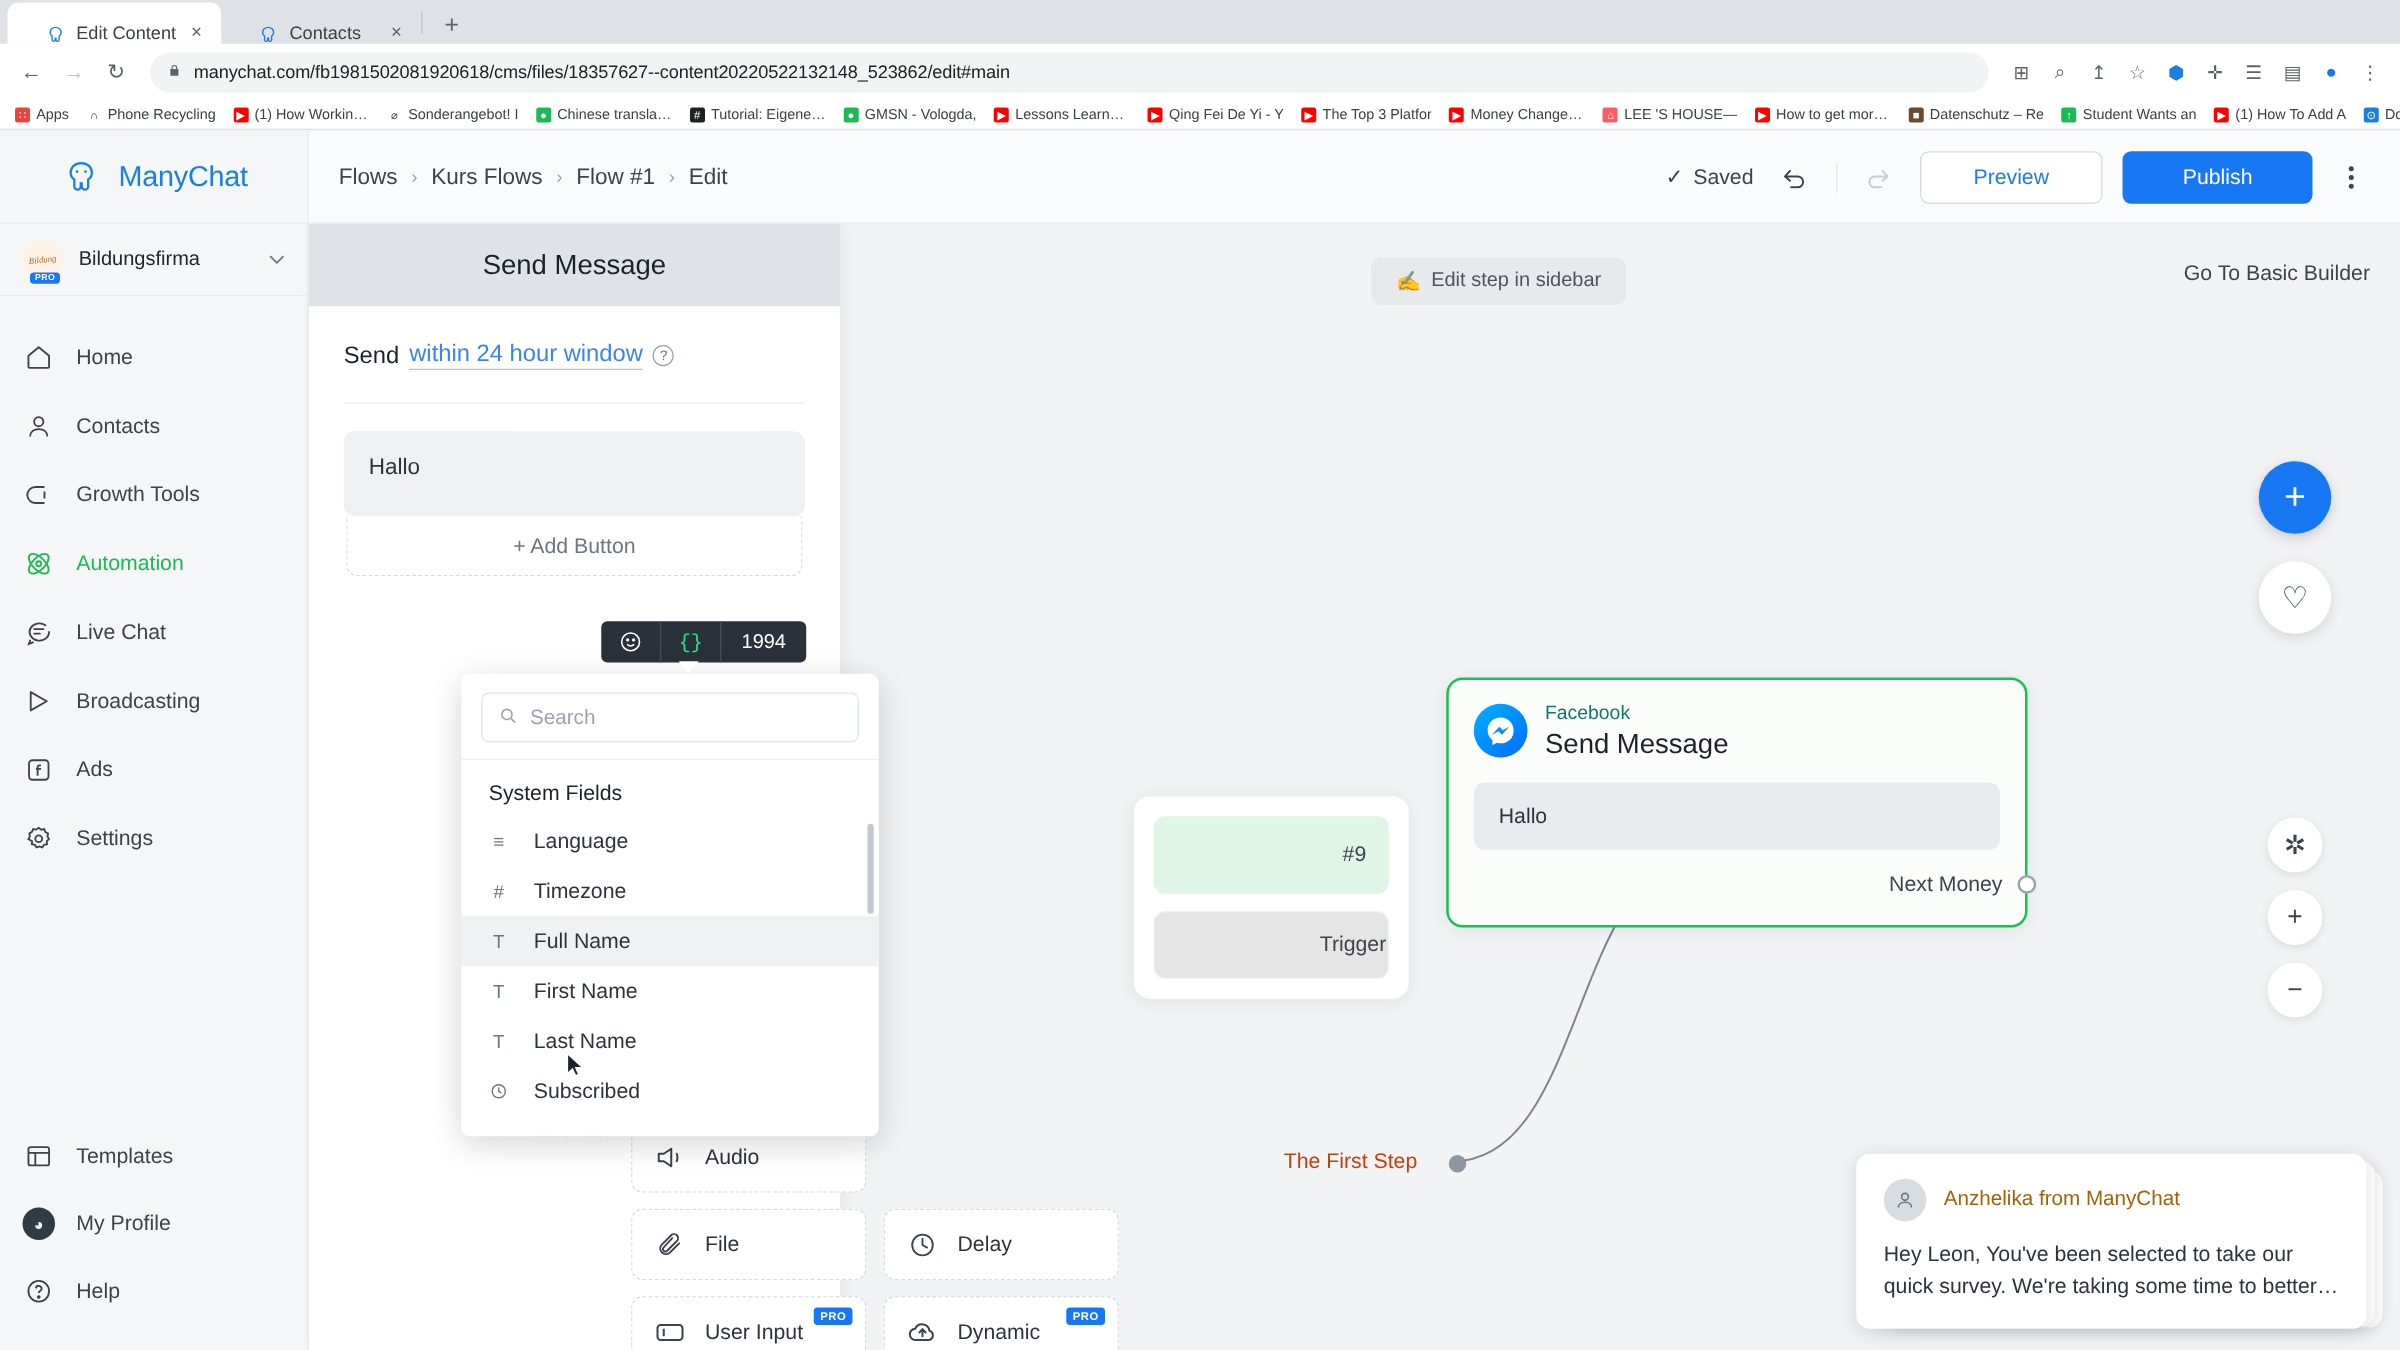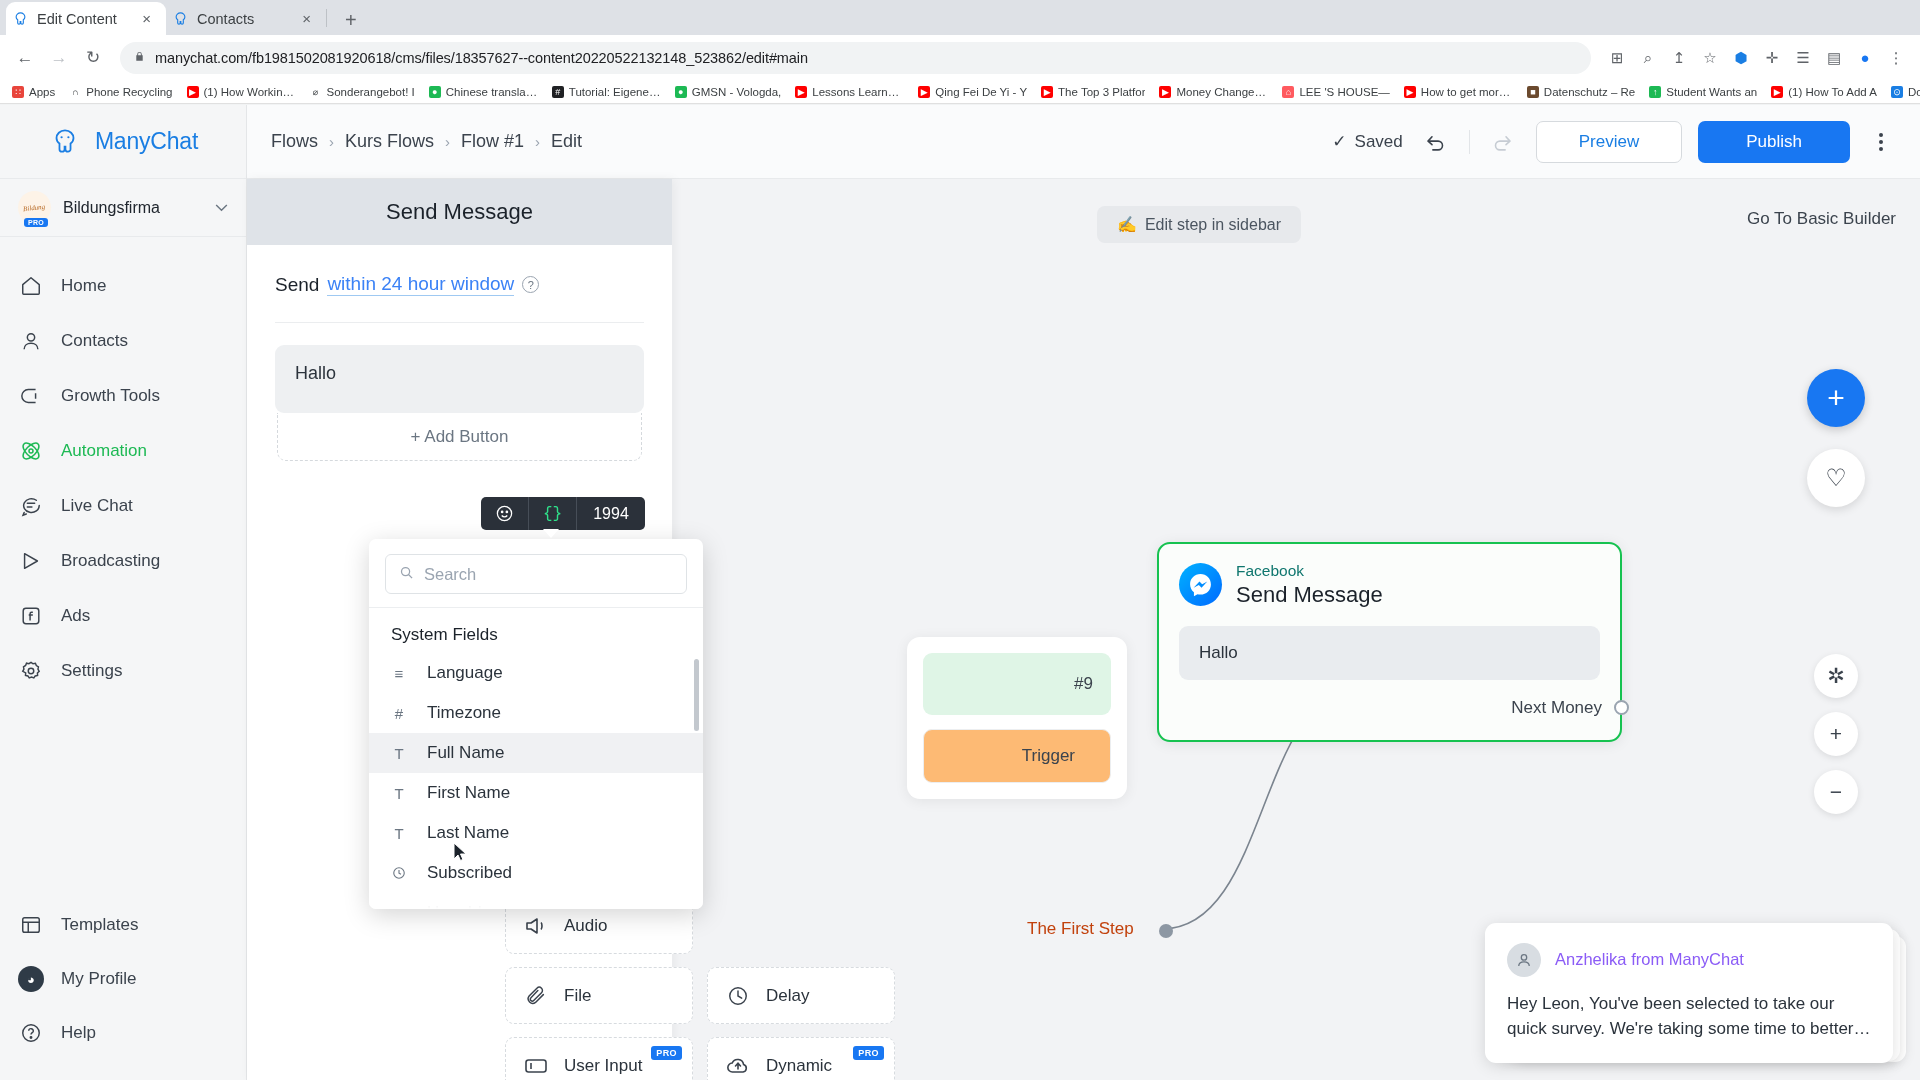--- a/index.html
+++ b/index.html
@@ -8,21 +8,21 @@
     font-family: "Liberation Sans", sans-serif;
     overflow: hidden;
     background: #f1f3f4;
   }
   #root { position: relative; width: 1920px; height: 1080px; }
 
   
   .browser-chrome { position:absolute; top:0; left:0; width:1920px; height:85px; background:#dee1e6; }
   .tabstrip { position:absolute; top:0; left:0; height:35px; width:100%; display:flex; align-items:flex-end; padding-left:6px; }
   .tab {
-    display:flex; align-items:center; gap:9px; height:33px; padding:0 12px 0 6px;
+    display:flex; align-items:flex-end; gap:9px; height:33px; padding:0 12px 0 30px;
     border-radius:9px 9px 0 0; font-size:14px; color:#3c4043; position:relative; min-width:160px;
   }
   .tab.active { background:#fff; }
   .tab.inactive { background:transparent; }
   .tab .favicon { width:16px; height:16px; flex:none; display:flex; align-items:center; justify-content:center; }
   .tab .tlabel { flex:1; white-space:nowrap; overflow:hidden; text-overflow:ellipsis; font-size:14.5px; }
   .tab .tclose { color:#5f6368; font-size:15px; line-height:1; padding:2px 3px; }
   .newtab { margin-left:10px; margin-bottom:5px; font-size:20px; color:#5f6368; line-height:1; padding:0 8px; }
   .tabdivider { width:1px; height:18px; background:#bdc1c6; margin-bottom:8px; }
 
@@ -96,21 +96,21 @@
   .node-head { display:flex; align-items:center; gap:14px; }
   .msgr { width:43px; height:43px; border-radius:50%; background:linear-gradient(135deg,#00b2ff,#006aff); display:flex; align-items:center; justify-content:center; flex:none;}
   .node-sub { font-size:15.5px; color:#0f766e; line-height:1.3; }
   .node-title { font-size:22px; color:#1b222a; line-height:1.25;}
   .node-body { margin-top:17px; background:#e9ecef; border-radius:9px; padding:17px 20px; font-size:17px; color:#2b333c; }
   .next-step { display:flex; align-items:center; justify-content:flex-end; gap:12px; margin-top:18px; font-size:17px; color:#3b434d;}
   .step-dot { width:15px; height:15px; border-radius:50%; border:2px solid #9aa4b0; background:#fff; margin-right:-29px;}
 
   .node-ghost { position:absolute; left:660px; top:458px; width:220px; background:#fff; border-radius:13px; box-shadow:0 2px 14px rgba(0,0,0,.07); padding:16px; }
   .ghost-green { height:62px; background:#dff5e6; border-radius:9px; margin-bottom:14px; display:flex; align-items:center; justify-content:flex-end; padding-right:18px; color:#3b434d; font-size:17px;}
-  .ghost-trigger { height:54px; background:#fdba74; border:1px solid #eceef0; border-radius:9px; display:flex; align-items:center; justify-content:flex-end; padding-right:35px; font-size:17px; color:#3b434d;}
+  .ghost-trigger { height:54px; background:#e5e5e5; border:1px solid #eceef0; border-radius:9px; display:flex; align-items:center; justify-content:flex-end; padding-right:1px; font-size:17px; color:#3b434d;}
   .first-step { position:absolute; left:780px; top:740px; font-size:17px; color:#c2410c; }
   .first-dot { position:absolute; left:912px; top:745px; width:14px; height:14px; border-radius:50%; background:#8d97a3;}
 
   
   .editor { position:absolute; left:247px; top:74px; width:425px; bottom:0; background:#fff; box-shadow:2px 0 10px rgba(0,0,0,.05); }
   .editor-head { height:66px; background:#dfe3e8; display:flex; align-items:center; justify-content:center; font-size:22px; color:#1b222a; }
   .editor-body { padding:28px 28px 0; }
   .send-row { font-size:19px; color:#1b222a; display:flex; align-items:center; gap:8px; }
   .send-row .link { color:#3b82f6; border-bottom:1px solid #9fc9f2; }
   .qmark { width:17px; height:17px; border-radius:50%; border:1.4px solid #9aa4b0; color:#6b7682; font-size:11px; display:flex; align-items:center; justify-content:center;}
@@ -145,21 +145,21 @@
   .dd-fade { position:absolute; left:0; right:0; bottom:0; height:26px; background:linear-gradient(transparent,#fff);}
   .cursor-arrow { position:absolute; left:453px; top:737px; z-index:60; }
 
   
   .chatwidget { position:absolute; right:27px; bottom:17px; width:408px; }
   .cw-stack { position:absolute; right:-7px; top:6px; width:400px; height:132px; background:#fff; border-radius:11px; box-shadow:0 2px 12px rgba(0,0,0,.1);}
   .cw-stack2 { position:absolute; right:-13px; top:13px; width:392px; height:126px; background:#fff; border-radius:11px; box-shadow:0 2px 12px rgba(0,0,0,.08);}
   .cw-main { position:relative; background:#fff; border-radius:11px; box-shadow:0 3px 16px rgba(0,0,0,.13); padding:20px 22px 22px; }
   .cw-head { display:flex; align-items:center; gap:14px; margin-bottom:14px;}
   .cw-av { width:34px; height:34px; border-radius:50%; background:#d8dde2; display:flex; align-items:center; justify-content:center; color:#6b7682; font-size:16px; flex:none;}
-  .cw-name { font-size:16.5px; color:#8b5cf6; }
+  .cw-name { font-size:16.5px; color:#a16207; }
   .cw-text { font-size:17px; color:#2b333c; line-height:1.48; }
 </style>
 </head>
 <body>
 
 <div id="root">
 
   <div class="browser-chrome">
     <div class="tabstrip">
       <div class="tab active">

